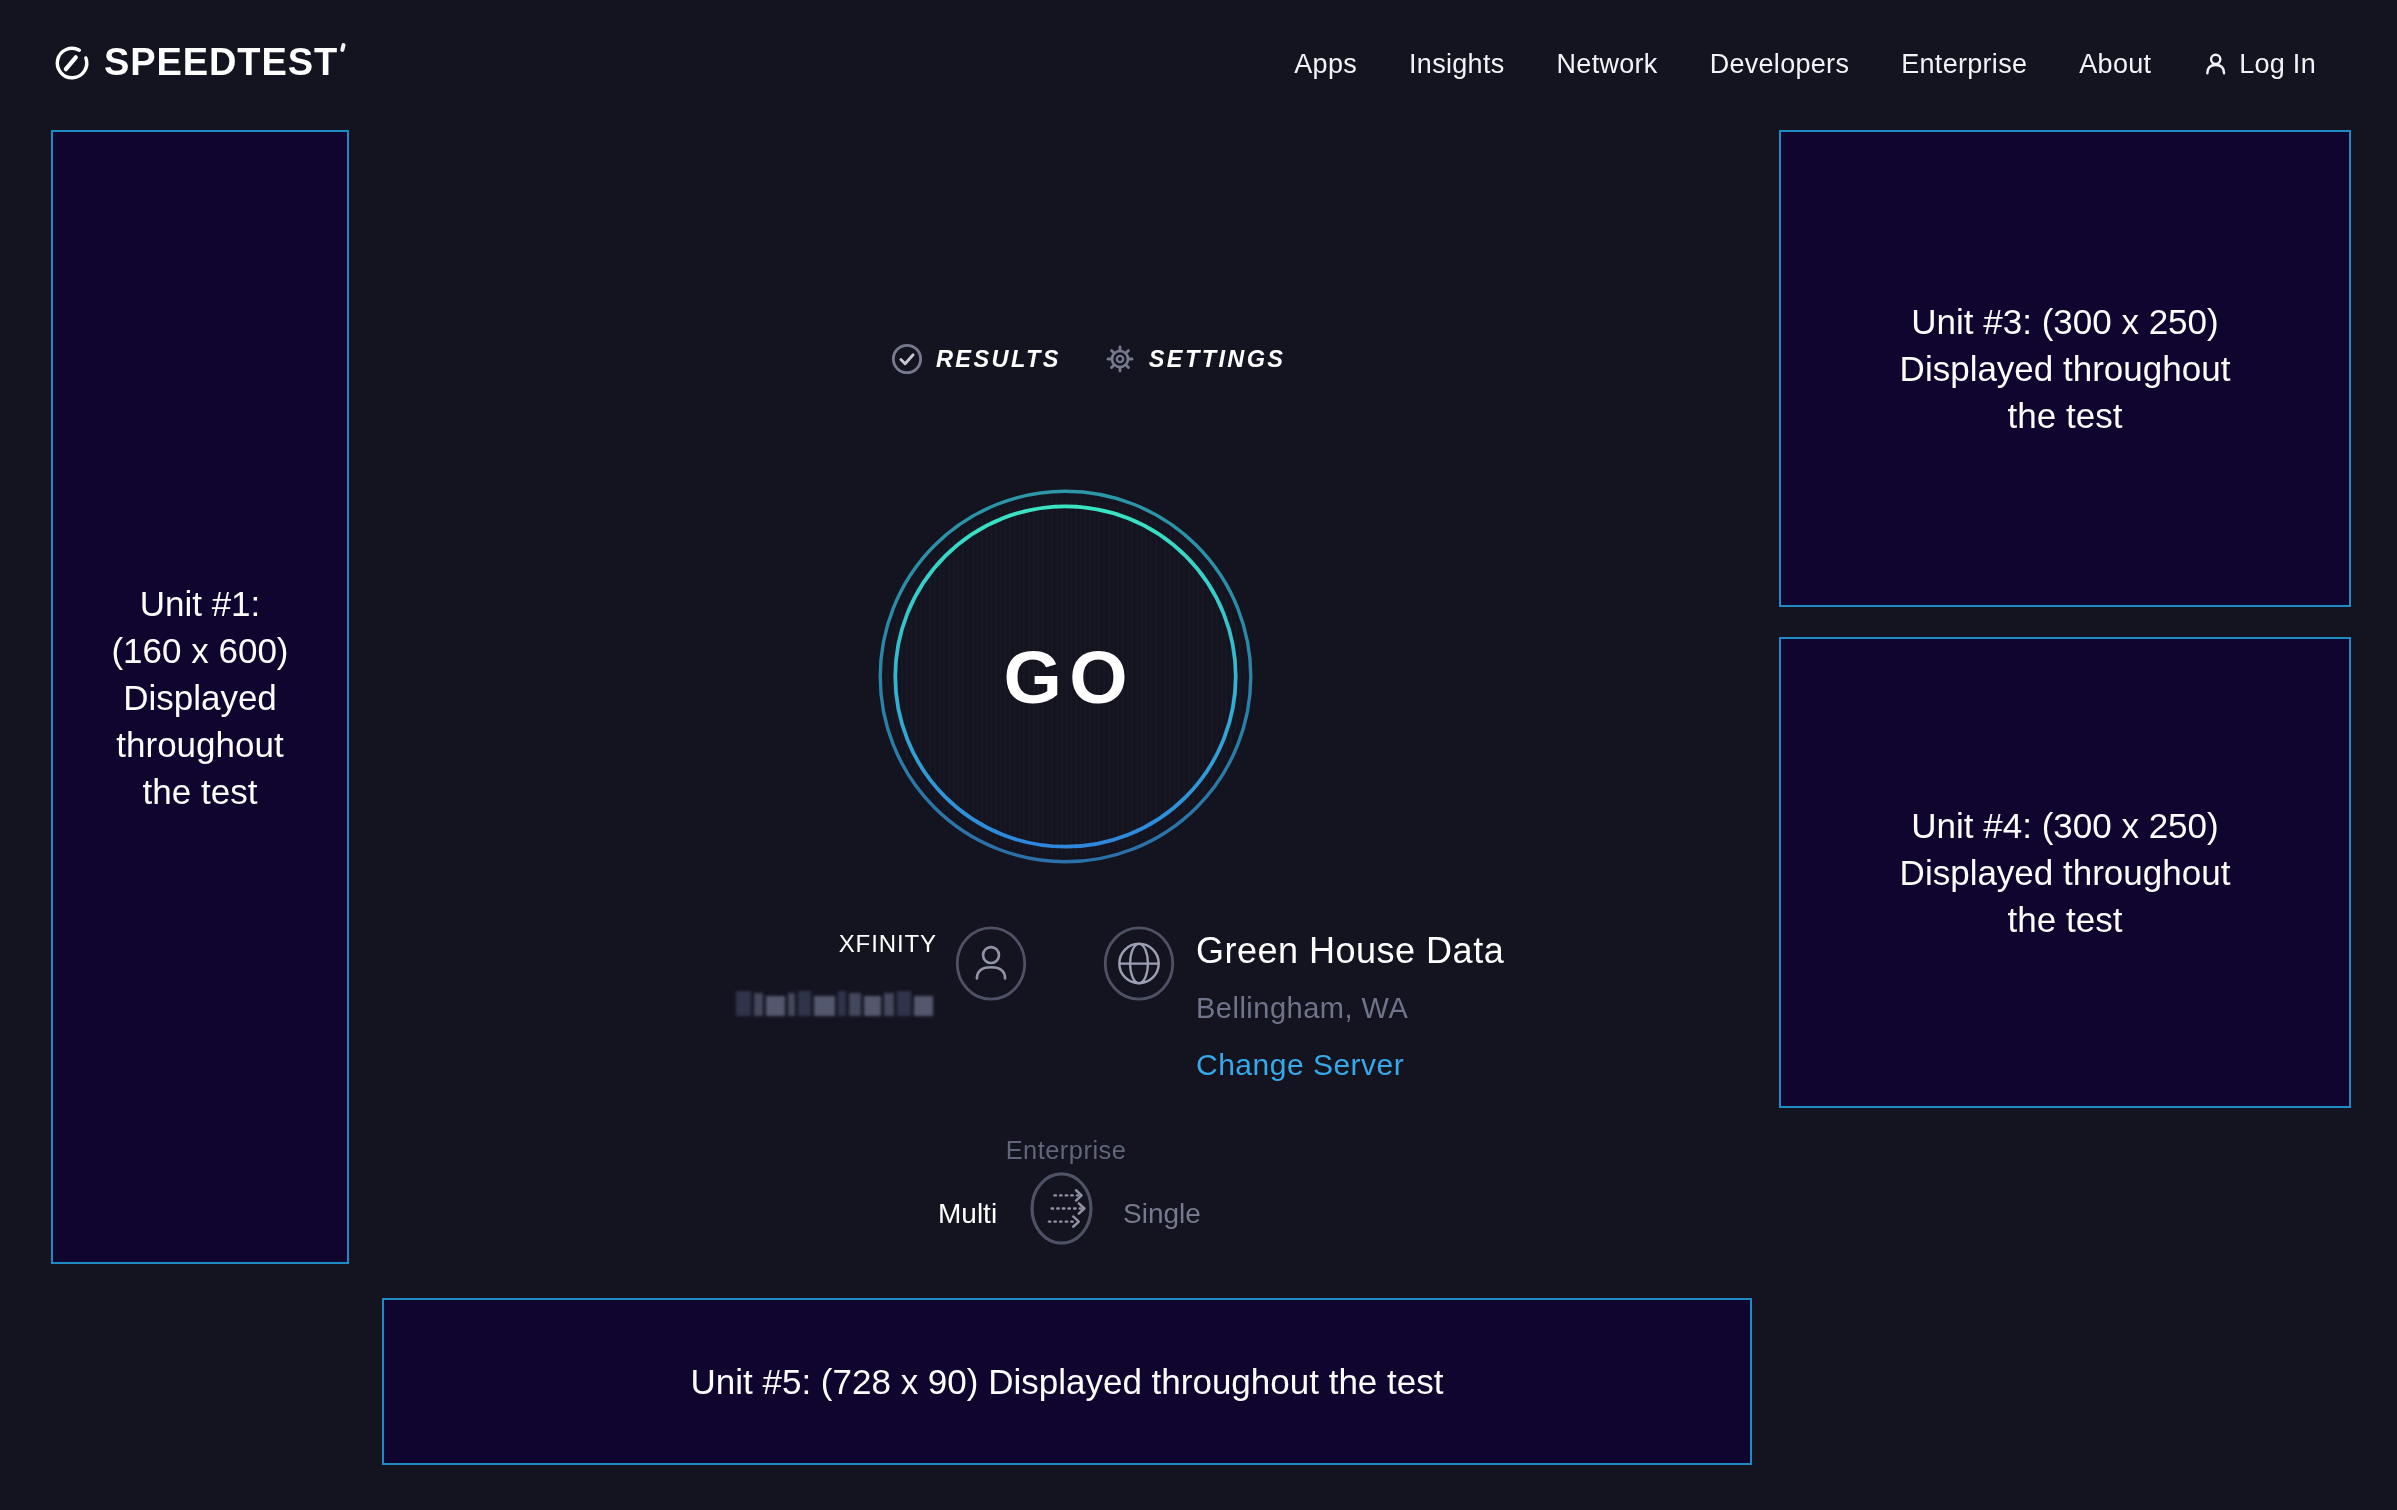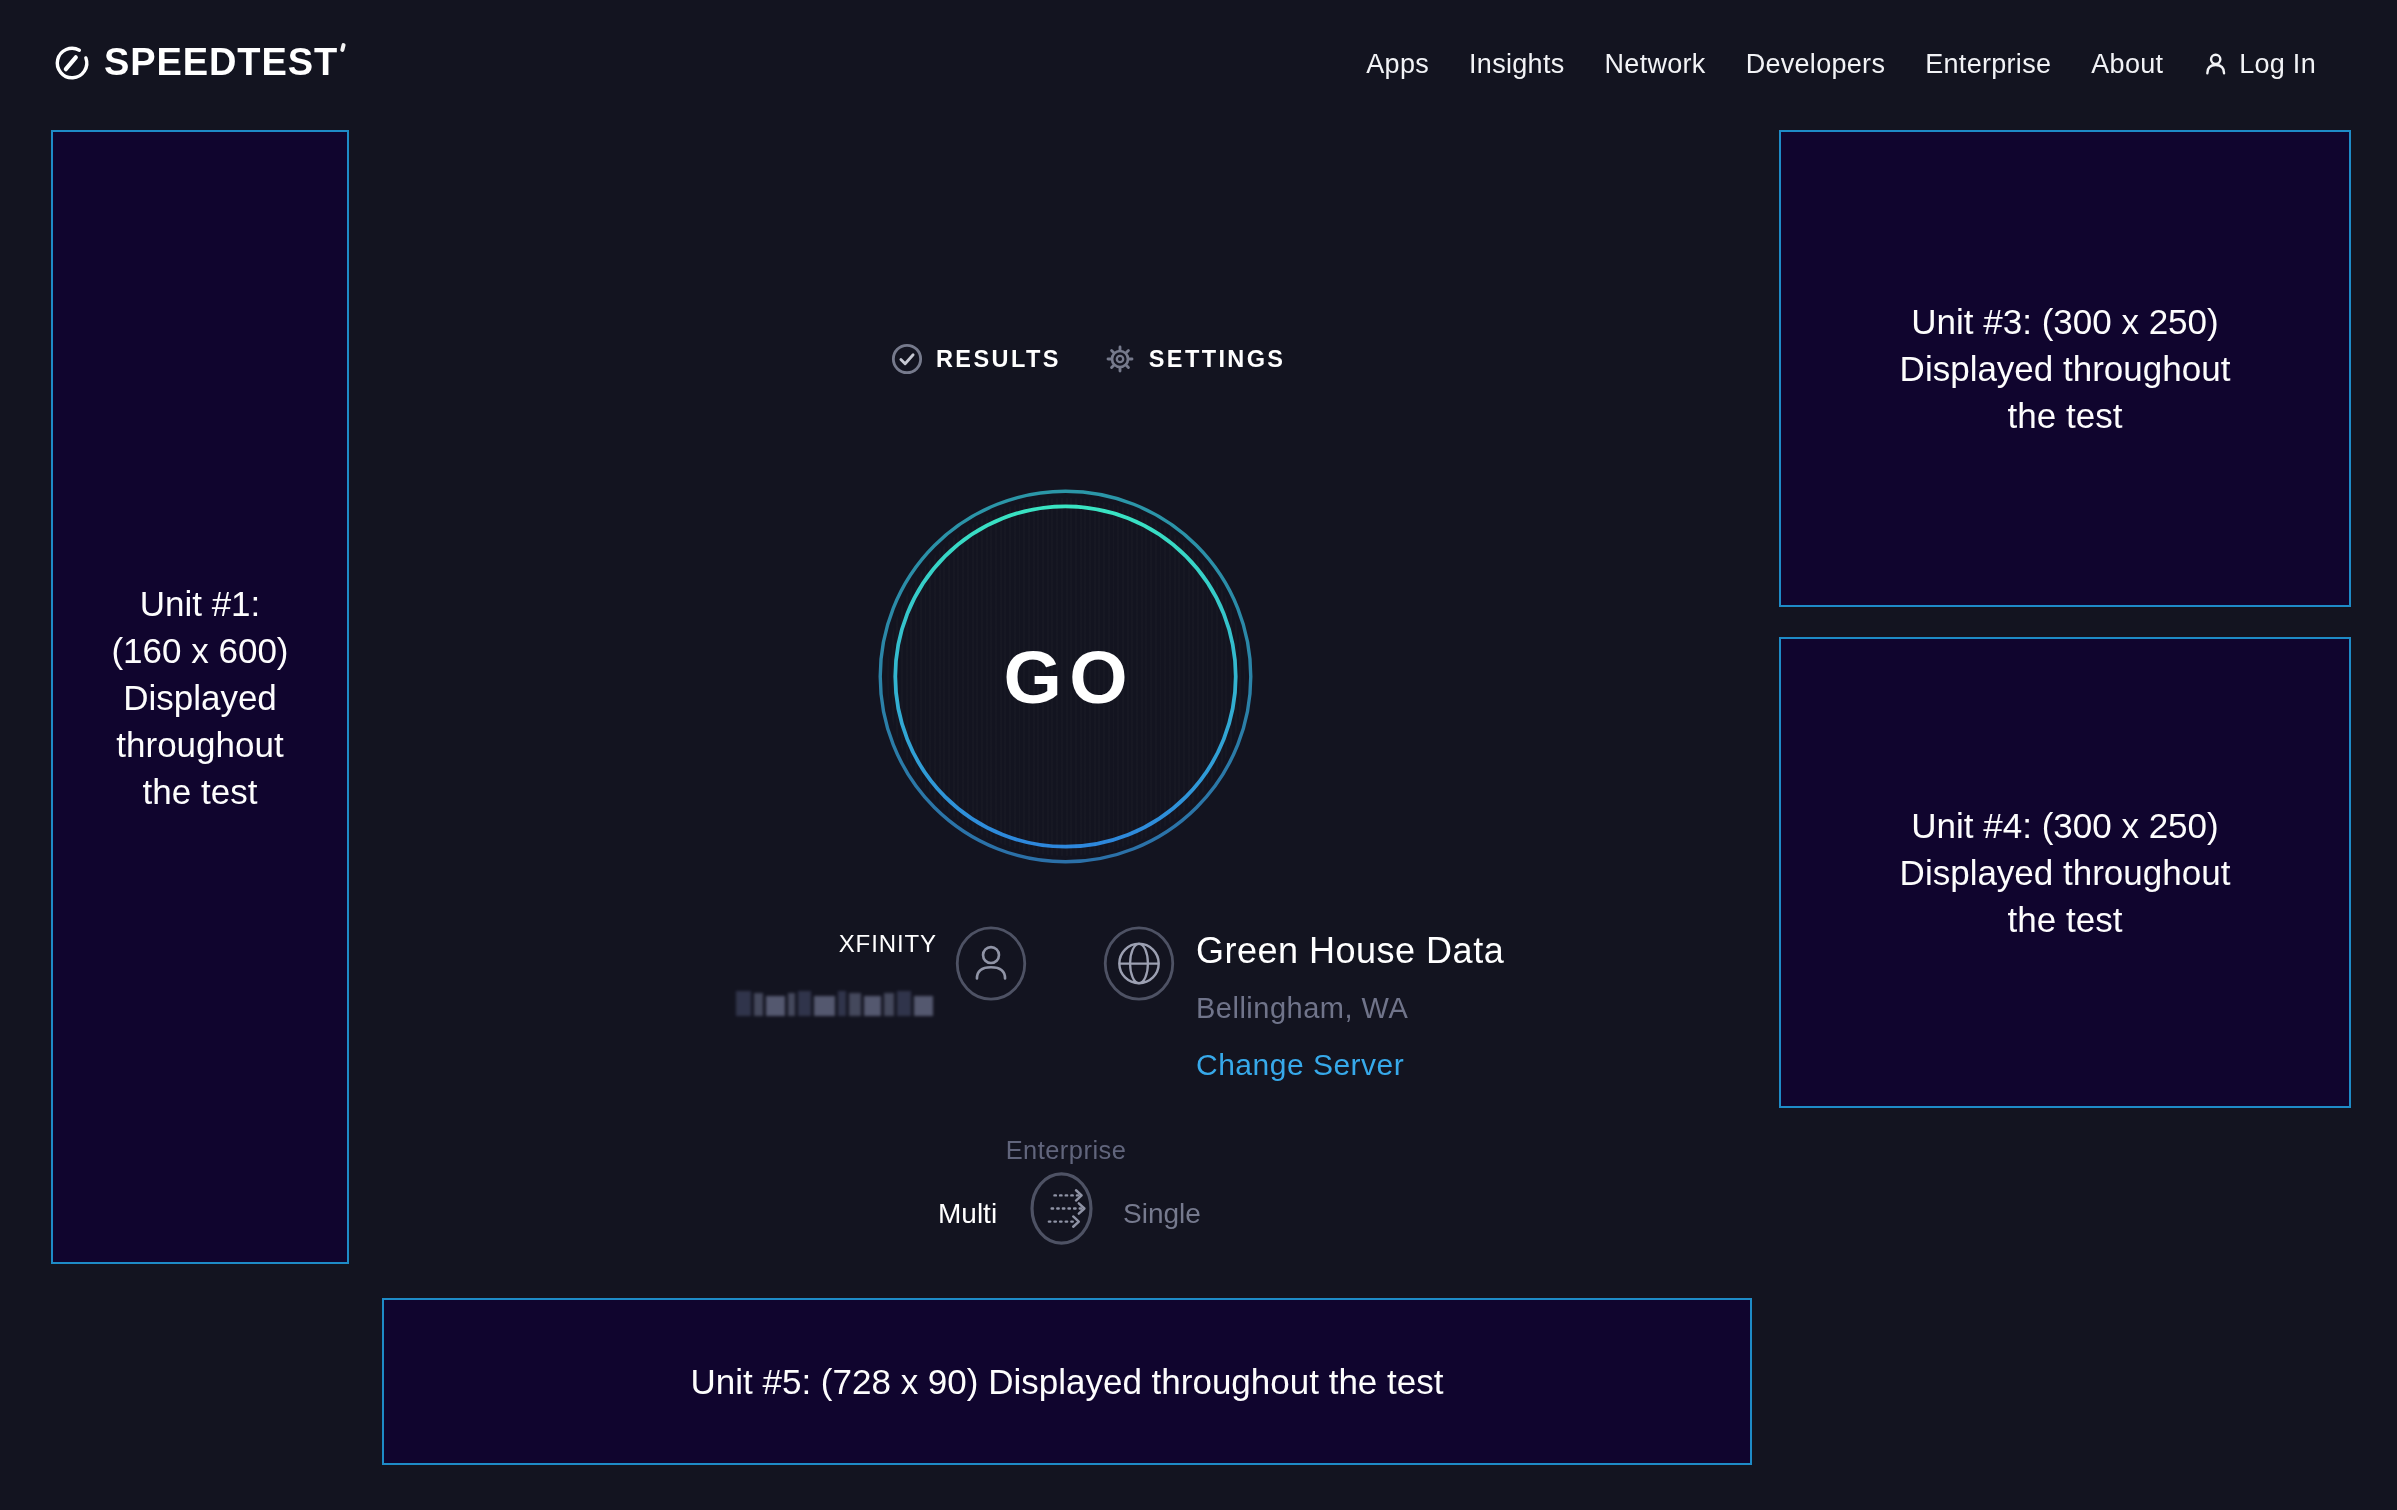--- a/index.html
+++ b/index.html
@@ -5,36 +5,36 @@
   html,body{margin:0;padding:0;background:#131420;}
   .page{
     position:relative;width:2397px;height:1510px;overflow:hidden;
     background:#131420;color:#fff;
     font-family:"Liberation Sans",sans-serif;
   }
   
   .logo{position:absolute;left:53px;top:41px;display:flex;align-items:center;gap:13px;}
   .logo-text{font-size:38px;font-weight:700;letter-spacing:0.9px;color:#fff;display:flex;align-items:flex-start;}
   .tm{width:3.8px;height:8.5px;background:#fff;border-radius:1.9px;margin:1.9px 0 0 2.8px;transform:rotate(14deg);opacity:.95;}
-  .nav{position:absolute;top:0;right:81px;height:128px;display:flex;align-items:center;gap:40px;}
+  .nav{position:absolute;top:0;right:81px;height:128px;display:flex;align-items:center;gap:52px;}
   .nav a{color:#f2f3f6;font-size:27px;text-decoration:none;letter-spacing:0.3px;cursor:pointer;}
   .login{display:flex;align-items:center;gap:10.4px;}
   
   .ad{
     position:absolute;background:#10052e;border:2.8px solid #1e8bc7;box-sizing:border-box;
     display:flex;flex-direction:column;align-items:center;justify-content:center;
     font-size:35px;line-height:47px;color:#fdfdfd;text-align:center;
   }
   .u1{left:51px;top:130px;width:298px;height:1134px;}
   .u2{left:382px;top:133px;width:1370px;height:164px;}
   .u3{left:1779px;top:130px;width:572px;height:477px;}
   .u4{left:1779px;top:637px;width:572px;height:471px;text-align:center;}
   .u5{left:382px;top:1298px;width:1370px;height:167px;}
   
-  .tabs{position:absolute;left:891px;top:343px;display:flex;align-items:center;gap:43px;}
+  .tabs{position:absolute;left:891px;top:343px;display:flex;align-items:center;gap:43px;font-style:italic;}
   .tab{display:flex;align-items:center;gap:13px;cursor:pointer;}
   .tab-label{font-size:23.5px;font-weight:700;letter-spacing:2.4px;color:#fff;}
   
   .go-wrap{position:absolute;left:868px;top:479px;width:395px;height:395px;cursor:pointer;}
   .go-texture{position:absolute;left:19px;top:19px;width:358px;height:358px;border-radius:50%;
     background:repeating-linear-gradient(90deg,rgba(255,255,255,.015) 0 1.9px,transparent 1.9px 4.7px);}
   .go-label{position:absolute;inset:0;display:flex;align-items:center;justify-content:center;
     font-size:75px;font-weight:700;letter-spacing:7.5px;color:#fff;padding-left:7.5px;}
   
   .isp-name{position:absolute;right:1460px;top:930px;font-size:24px;font-weight:500;letter-spacing:0.9px;color:#fff;white-space:nowrap;}

